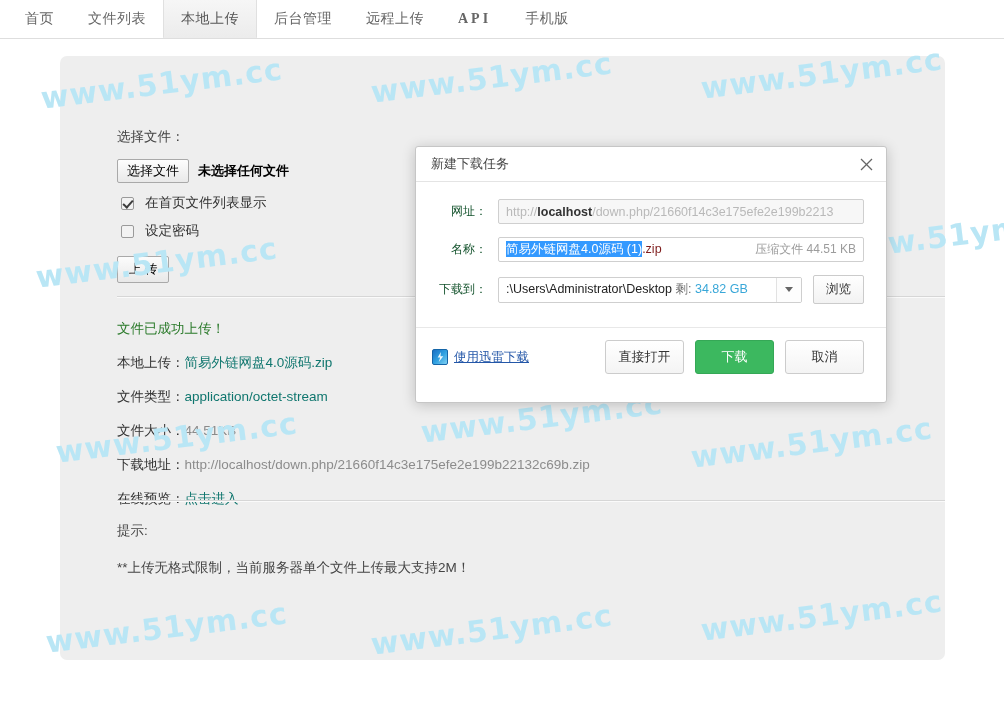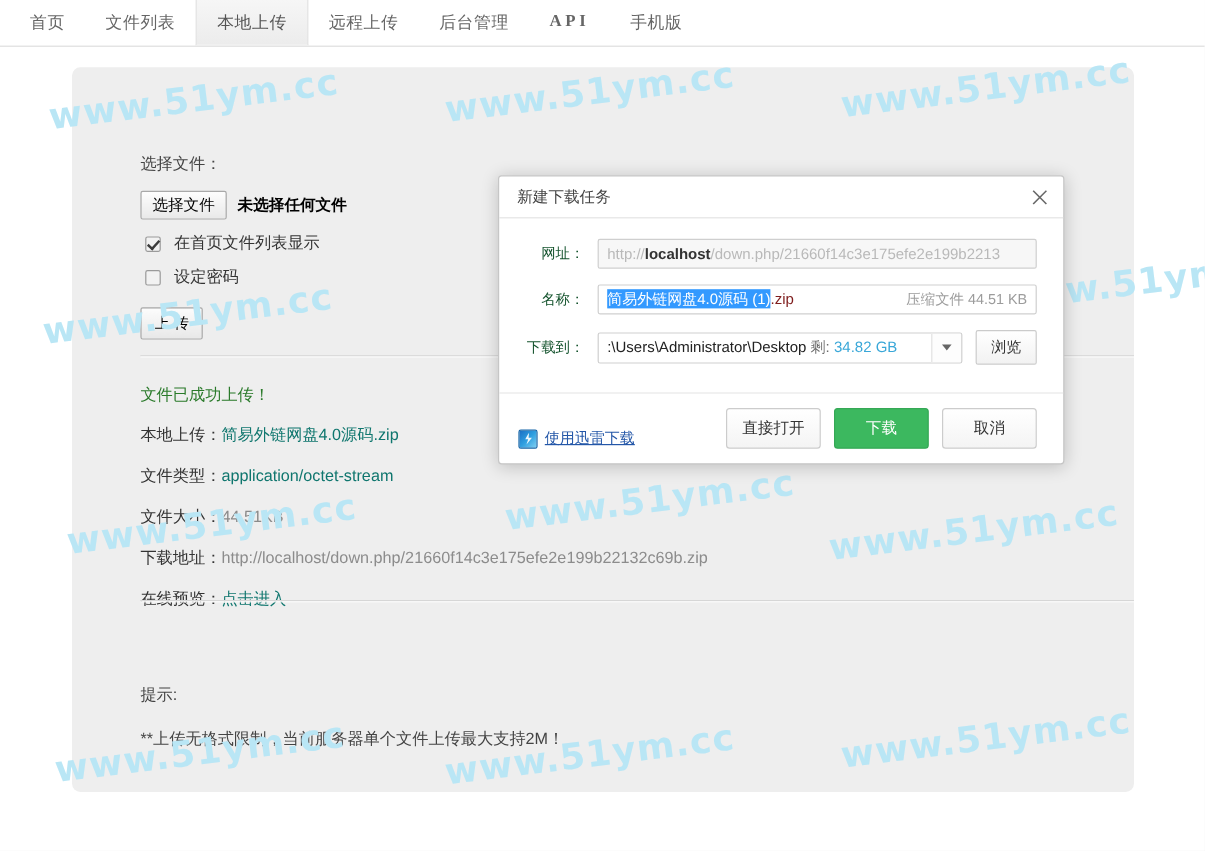--- a/index.html
+++ b/index.html
@@ -194,21 +194,20 @@
   .res-row .lbl { color: #333; }
   .res-row .val { color: #0f766e; }
   .res-row .val-grey { color: #8a8a8a; }
   .res-row .link-grey { color: #8c8c8c; }
 
   .tips-area {
     position: absolute;
     left: 57px;
     top: 466px;
     width: 760px;
-    margin-top: 48px;
   }
   .tip-line {
     font-size: 13.5px;
     color: #444;
     margin-bottom: 19px;
     white-space: nowrap;
   }
 
   
   .dialog {
@@ -349,23 +348,23 @@
     color: #333;
     background: linear-gradient(to bottom, #ffffff, #f2f2f2);
     border: 1px solid #cbcbcb;
     border-radius: 2px;
     padding: 5px 12px;
     cursor: pointer;
   }
 
   .dlg-footer {
     border-top: 1px solid #e8e8e8;
-    padding: 12px 22px 12px 16px;
-    display: flex;
-    align-items: flex-end;
+    padding: 12px 22px 28px 16px;
+    display: flex;
+    align-items: center;
     justify-content: space-between;
   }
   .thunder {
     display: flex;
     align-items: center;
     cursor: pointer;
   }
   .thunder-icon {
     width: 16px;
     height: 16px;
@@ -415,22 +414,22 @@
   }
 </style>
 </head>
 <body>
 
 <div class="topnav">
   <div class="nav-list">
     <div class="nav-item">首页</div>
     <div class="nav-item">文件列表</div>
     <div class="nav-item active">本地上传</div>
+    <div class="nav-item">后台管理</div>
     <div class="nav-item">远程上传</div>
-    <div class="nav-item">后台管理</div>
     <div class="nav-item api-item">API</div>
     <div class="nav-item">手机版</div>
   </div>
 </div>
 
 <div class="panel">
 
   <div class="form-area">
     <div class="field-label">选择文件：</div>
     <div class="file-row">

